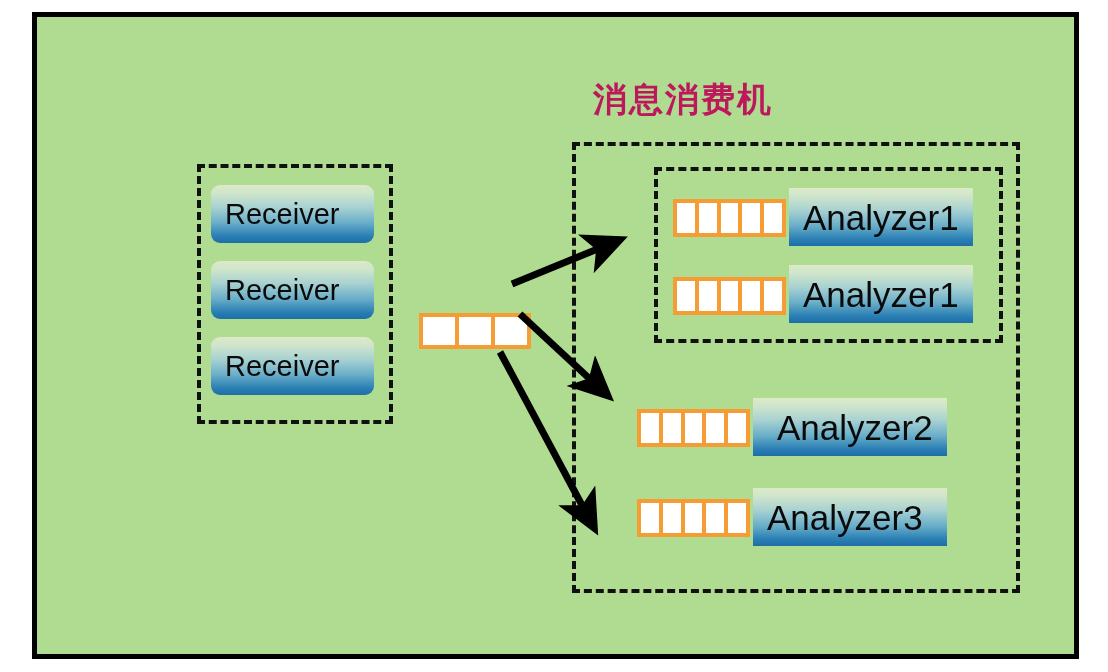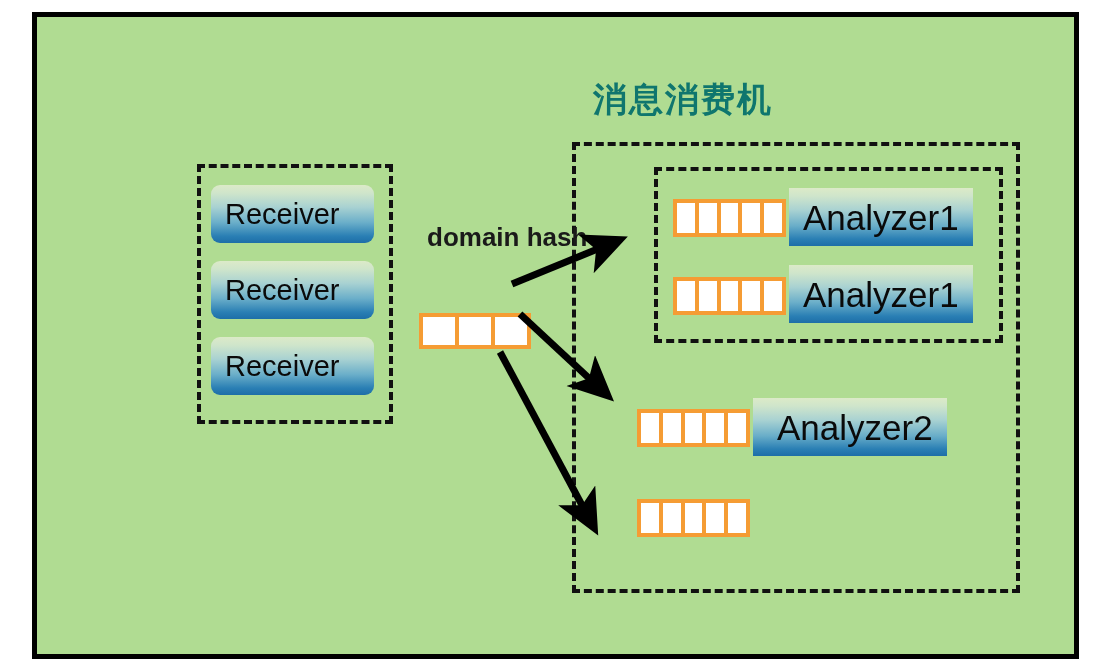--- a/index.html
+++ b/index.html
@@ -45,21 +45,21 @@
   #consumer-group  { left: 535px; top: 125px; width: 448px; height: 451px; }
   #analyzer1-group { left: 617px; top: 150px; width: 349px; height: 176px; }
 
   
   .title {
     position: absolute;
     left: 556px;
     top: 60px;
     font-size: 34px;
     font-weight: bold;
-    color: #0f766e;
+    color: #be185d;
     letter-spacing: 2px;
     white-space: nowrap;
   }
 
   
   .hash-label {
     position: absolute;
     left: 390px;
     top: 205px;
     font-size: 26px;
@@ -138,21 +138,20 @@
     <div class="dashed-box" id="receivers-group"></div>
 
     <div class="dashed-box" id="consumer-group"></div>
 
     <div class="dashed-box" id="analyzer1-group"></div>
 
     <div class="node recv" id="recv-1">Receiver</div>
     <div class="node recv" id="recv-2">Receiver</div>
     <div class="node recv" id="recv-3">Receiver</div>
 
-    <div class="hash-label">domain hash</div>
 
     <div class="queue" id="queue-main">
       <div class="cell"></div>
       <div class="cell"></div>
       <div class="cell"></div>
     </div>
 
     <div class="queue" id="queue-a1">
       <div class="cell"></div>
       <div class="cell"></div>
@@ -178,20 +177,21 @@
       <div class="cell"></div>
       <div class="cell"></div>
       <div class="cell"></div>
       <div class="cell"></div>
       <div class="cell"></div>
     </div>
 
     <div class="node" id="an-1">Analyzer1</div>
     <div class="node" id="an-2">Analyzer1</div>
     <div class="node" id="an-3">Analyzer2</div>
+    <div class="node" id="an-4">Analyzer3</div>
 
   </div>
 
   <svg id="arrows" viewBox="0 0 1108 672">
     <defs>
       <marker id="ah" markerWidth="9" markerHeight="9" refX="2.2" refY="3" orient="auto" markerUnits="strokeWidth">
         <path d="M0,0 L6.5,3 L0,6 L1.6,3 Z" fill="#000000"></path>
       </marker>
     </defs>
     <line x1="512" y1="284" x2="600" y2="248" stroke="#000000" stroke-width="7" marker-end="url(#ah)"></line>

